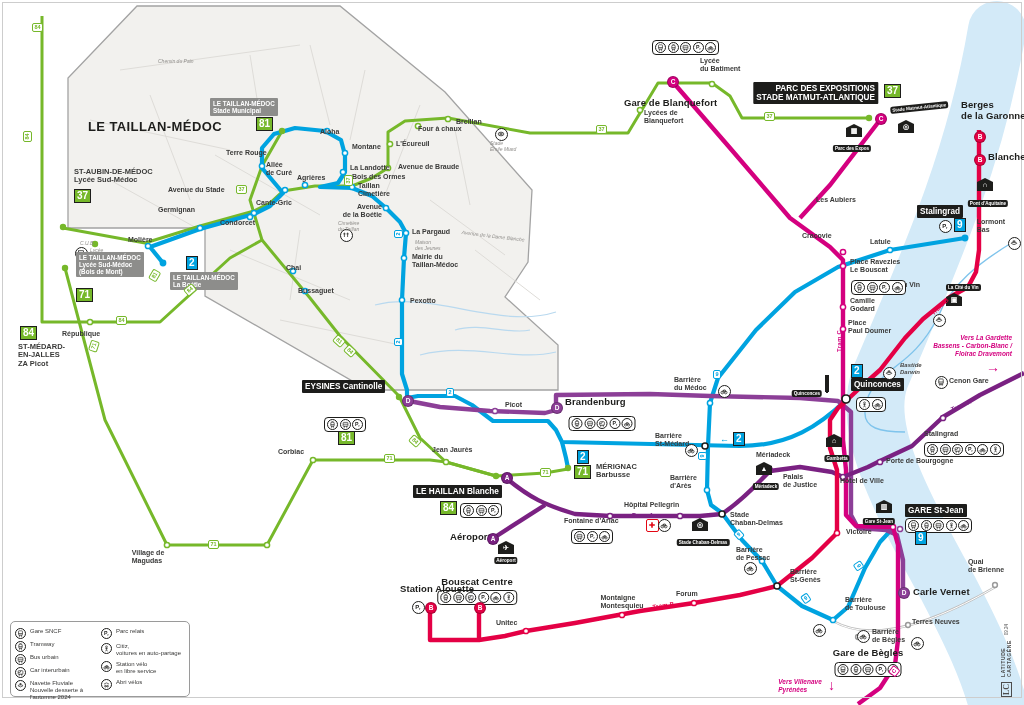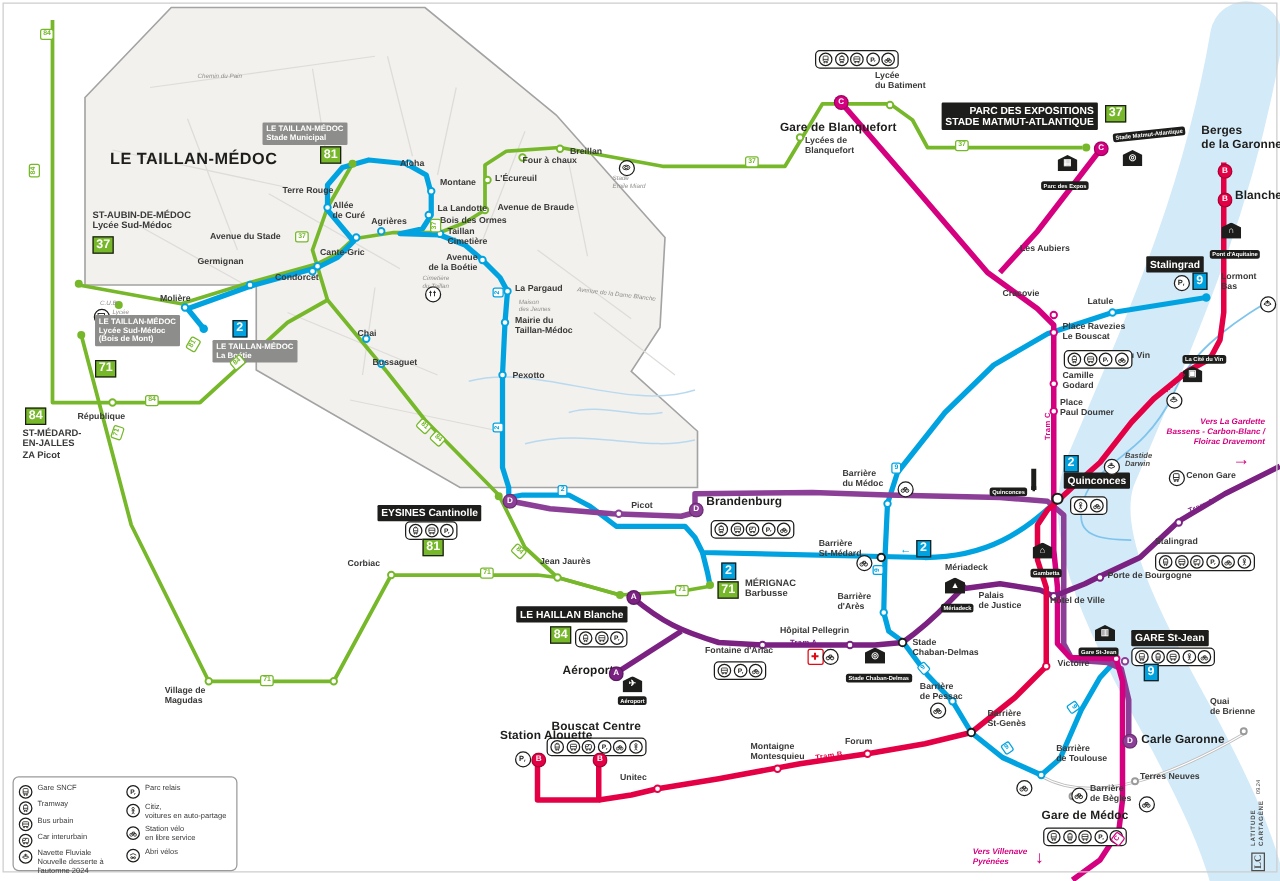--- a/index.html
+++ b/index.html
@@ -343,21 +343,21 @@
       <div class="lbl stop" style="left: 62px; top: 330px;">République</div>
       <div class="lbl lcg" style="left: 88px; top: 350px; transform: rotate(-72deg); transform-origin: 0px 0px;">71</div>
       <div class="lbl stop" style="left: 148px; top: 549px; transform: translateX(-50%); transform-origin: 50% 0px;">Village de<br>Magudas</div>
       <div class="lbl lcg" style="left: 208px; top: 540px;">71</div>
       <div class="lbl stop" style="left: 278px; top: 448px;">Corbiac</div>
       <div class="lbl lcg" style="left: 384px; top: 454px;">71</div>
       <div class="lbl stop" style="left: 432px; top: 446px;">Jean Jaurès</div>
       <div class="lbl lcg" style="left: 414px; top: 434px; transform: rotate(42deg); transform-origin: 0px 0px;">84</div>
       <div class="lbl lcg" style="left: 338px; top: 334px; transform: rotate(42deg); transform-origin: 0px 0px;">81</div>
       <div class="lbl lcg" style="left: 349px; top: 344px; transform: rotate(42deg); transform-origin: 0px 0px;">84</div>
-      <div class="lbl chip" style="left: 302px; top: 404px;">EYSINES Cantinolle</div>
+      <div class="lbl chip" style="left: 302px; top: 380px;">EYSINES Cantinolle</div>
       <div class="lbl icons" style="left: 345px; top: 417px; transform: translateX(-50%); transform-origin: 50% 0px;"><span class="icw"><svg viewBox="0 0 10 10">
             <use href="#s-tram"></use>
           </svg></span><span class="icw"><svg viewBox="0 0 10 10">
             <use href="#s-bus"></use>
           </svg></span><span class="icw"><svg viewBox="0 0 10 10">
             <use href="#s-pr"></use>
           </svg></span></div>
       <div class="lbl bgreen" style="left: 338px; top: 431px;">81</div>
       <div class="lbl term" style="left: 407px; top: 400px; background: rgb(140, 63, 151);">D</div>
       <div class="lbl stop" style="left: 505px; top: 401px;">Picot</div>
@@ -550,32 +550,32 @@
             <use href="#s-bus"></use>
           </svg></span><span class="icw"><svg viewBox="0 0 10 10">
             <use href="#s-citiz"></use>
           </svg></span><span class="icw"><svg viewBox="0 0 10 10">
             <use href="#s-bike"></use>
           </svg></span></div>
       <div class="lbl bblue" style="left: 915px; top: 531px;">9</div>
       <div class="lbl land" style="left: 884px; top: 506px;">▥</div>
       <div class="lbl landchip" style="left: 879px; top: 518px; transform: translateX(-50%); transform-origin: 50% 0px;">Gare St-Jean</div>
       <div class="lbl lcb" style="left: 860px; top: 560px; transform: rotate(55deg); transform-origin: 0px 0px;">9</div>
-      <div class="lbl boldp" style="left: 913px; top: 587px;">Carle Garonne</div>
+      <div class="lbl boldp" style="left: 913px; top: 587px;">Carle Vernet</div>
       <div class="lbl term" style="left: 903px; top: 592px; background: rgb(140, 63, 151);">D</div>
       <div class="lbl stop" style="left: 986px; top: 558px; transform: translateX(-50%); transform-origin: 50% 0px;">Quai<br>de Brienne</div>
       <div class="lbl stop" style="left: 912px; top: 618px;">Terres Neuves</div>
       <div class="lbl mic" style="left: 916px; top: 642px;"><svg viewBox="0 0 10 10">
           <use href="#s-bike"></use>
         </svg></div>
       <div class="lbl mic" style="left: 862px; top: 635px;"><svg viewBox="0 0 10 10">
           <use href="#s-bike"></use>
         </svg></div>
       <div class="lbl stop" style="left: 872px; top: 628px;">Barrière<br>de Bègles</div>
-      <div class="lbl boldp" style="left: 868px; top: 648px; transform: translateX(-50%); transform-origin: 50% 0px;">Gare de Médoc</div>
+      <div class="lbl boldp" style="left: 868px; top: 648px; transform: translateX(-50%); transform-origin: 50% 0px;">Gare de Bègles</div>
       <div class="lbl icons" style="left: 868px; top: 662px; transform: translateX(-50%); transform-origin: 50% 0px;"><span class="icw"><svg viewBox="0 0 10 10">
             <use href="#s-train"></use>
           </svg></span><span class="icw"><svg viewBox="0 0 10 10">
             <use href="#s-tram"></use>
           </svg></span><span class="icw"><svg viewBox="0 0 10 10">
             <use href="#s-bus"></use>
           </svg></span><span class="icw"><svg viewBox="0 0 10 10">
             <use href="#s-pr"></use>
           </svg></span><span class="icw"><svg viewBox="0 0 10 10">
             <use href="#s-bike"></use>

